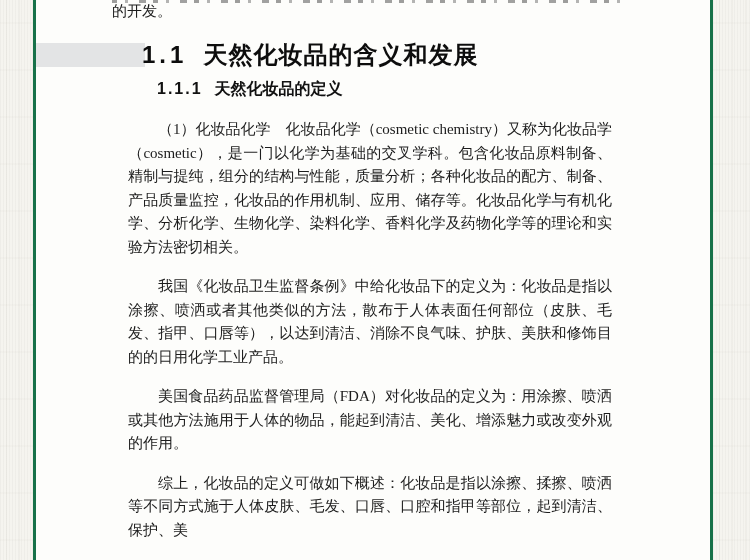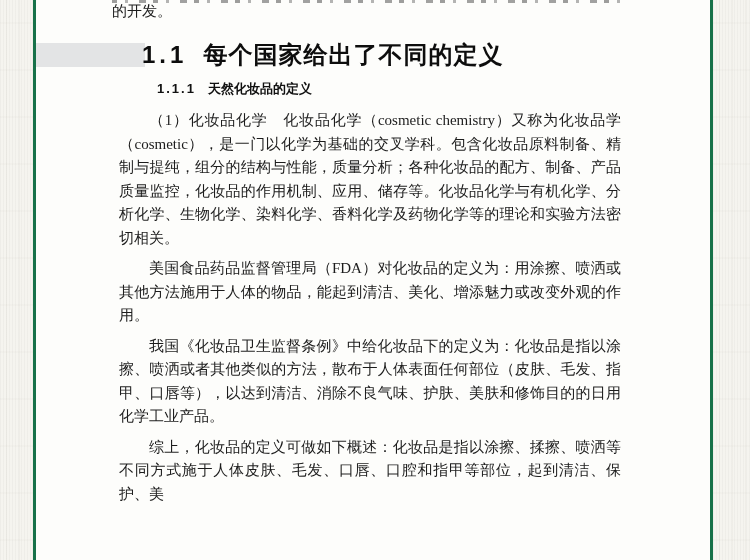--- a/index.html
+++ b/index.html
@@ -51,53 +51,53 @@
   .section-heading{
     position:absolute;left:106px;top:40px;margin:0;white-space:nowrap;
     font-family:"Liberation Sans","DejaVu Sans",sans-serif;
     font-weight:bold;font-size:24px;line-height:29px;color:#0d0d0d;
   }
   .section-heading .num{letter-spacing:4px;margin-right:16px;}
   .section-heading .ttl{letter-spacing:1px;}
   .subsection-heading{
     position:absolute;left:121px;top:79px;margin:0;white-space:nowrap;
     font-family:"Liberation Sans","DejaVu Sans",sans-serif;
-    font-weight:bold;font-size:13px;line-height:20px;color:#111;
+    font-weight:bold;font-size:16px;line-height:20px;color:#111;
   }
   .subsection-heading .num{letter-spacing:2px;margin-right:12px;}
   .body-text{
     position:absolute;left:76px;top:102px;width:516px;
     font-size:15px;line-height:23.5px;color:var(--text,#1c1c1c);
     text-align:justify;
   }
-  .body-text p{margin:7px;text-indent:2em;}
+  .body-text p{margin:16px;text-indent:2em;}
 </style>
 </head>
 <body style="--edge-green: #177149; --margin-paper: #f5f4ef; --page-white: #fdfdfb; --heading-box-gray: #e3e4e5; --text: #1c1c1c;">
 
 <div class="paper-margin margin-left"></div>
 <div class="green-edge edge-left"></div>
 
 <div class="page">
   <div class="top-clip-marks"></div>
 
   <p class="prev-line">的开发。</p>
 
   <div class="heading-box"></div>
 
   <h1 class="section-heading">
-    <span class="num">1.1</span><span class="ttl">每个国家给出了不同的定义</span>
+    <span class="num">1.1</span><span class="ttl">天然化妆品的含义和发展</span>
   </h1>
 
   <h2 class="subsection-heading">
     <span class="num">1.1.1</span><span class="ttl">天然化妆品的定义</span>
   </h2>
 
   <div class="body-text">
     <p>（1）化妆品化学　化妆品化学（cosmetic chemistry）又称为化妆品学（cosmetic），是一门以化学为基础的交叉学科。包含化妆品原料制备、精制与提纯，组分的结构与性能，质量分析；各种化妆品的配方、制备、产品质量监控，化妆品的作用机制、应用、储存等。化妆品化学与有机化学、分析化学、生物化学、染料化学、香料化学及药物化学等的理论和实验方法密切相关。</p>
+    <p>我国《化妆品卫生监督条例》中给化妆品下的定义为：化妆品是指以涂擦、喷洒或者其他类似的方法，散布于人体表面任何部位（皮肤、毛发、指甲、口唇等），以达到清洁、消除不良气味、护肤、美肤和修饰目的的日用化学工业产品。</p>
     <p>美国食品药品监督管理局（FDA）对化妆品的定义为：用涂擦、喷洒或其他方法施用于人体的物品，能起到清洁、美化、增添魅力或改变外观的作用。</p>
-    <p>我国《化妆品卫生监督条例》中给化妆品下的定义为：化妆品是指以涂擦、喷洒或者其他类似的方法，散布于人体表面任何部位（皮肤、毛发、指甲、口唇等），以达到清洁、消除不良气味、护肤、美肤和修饰目的的日用化学工业产品。</p>
     <p>综上，化妆品的定义可做如下概述：化妆品是指以涂擦、揉擦、喷洒等不同方式施于人体皮肤、毛发、口唇、口腔和指甲等部位，起到清洁、保护、美</p>
   </div>
 </div>
 
 <div class="green-edge edge-right"></div>
 <div class="paper-margin margin-right"></div>
 
 </body></html>

